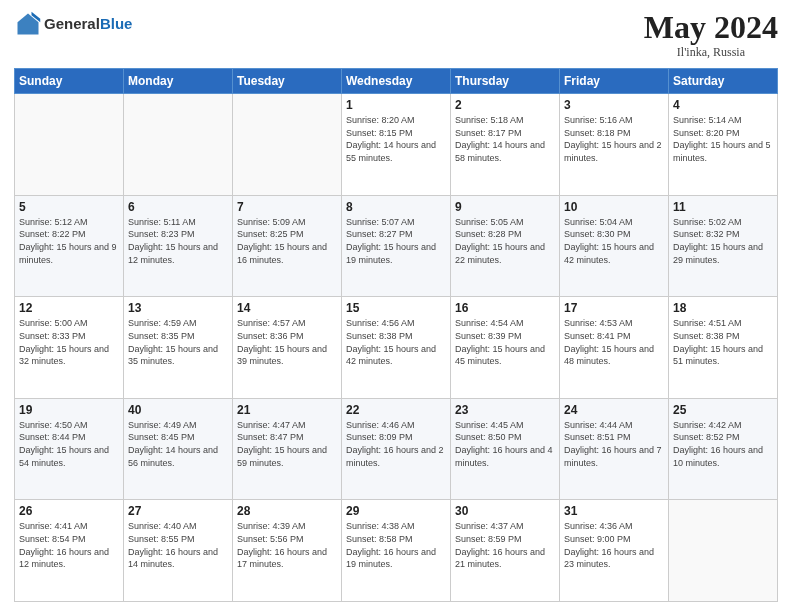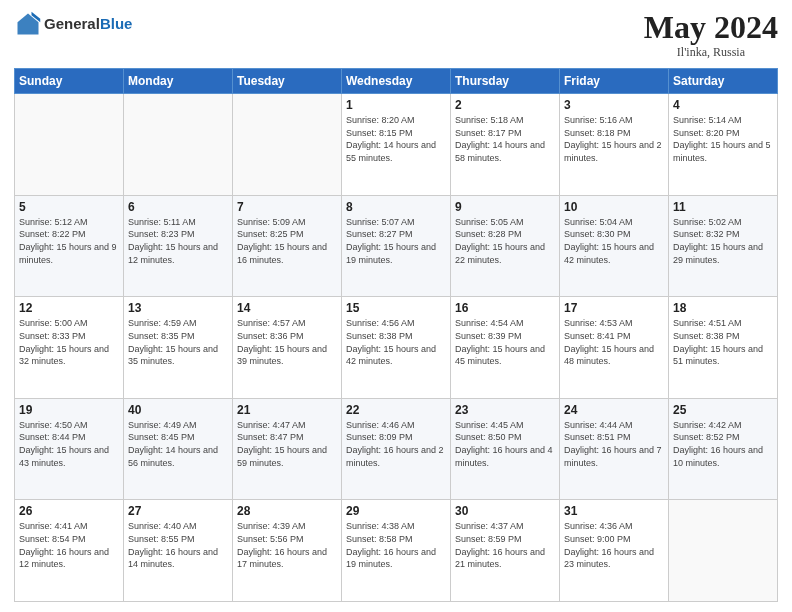--- a/index.html
+++ b/index.html
@@ -242,21 +242,21 @@
         <span class="day-info">Sunrise: 4:51 AM</span><br>
         <span class="day-info">Sunset: 8:38 PM</span><br>
         <span class="day-info">Daylight: 15 hours and 51 minutes.</span>
       </td>
         </tr>
         <tr>
           <td>
         <span class="day-num">19</span>
         <span class="day-info">Sunrise: 4:50 AM</span><br>
         <span class="day-info">Sunset: 8:44 PM</span><br>
-        <span class="day-info">Daylight: 15 hours and 43 minutes.</span>
+        <span class="day-info">Daylight: 15 hours and 54 minutes.</span>
       </td>
           <td>
         <span class="day-num">40</span>
         <span class="day-info">Sunrise: 4:49 AM</span><br>
         <span class="day-info">Sunset: 8:45 PM</span><br>
         <span class="day-info">Daylight: 14 hours and 56 minutes.</span>
       </td>
           <td>
         <span class="day-num">21</span>
         <span class="day-info">Sunrise: 4:47 AM</span><br>

